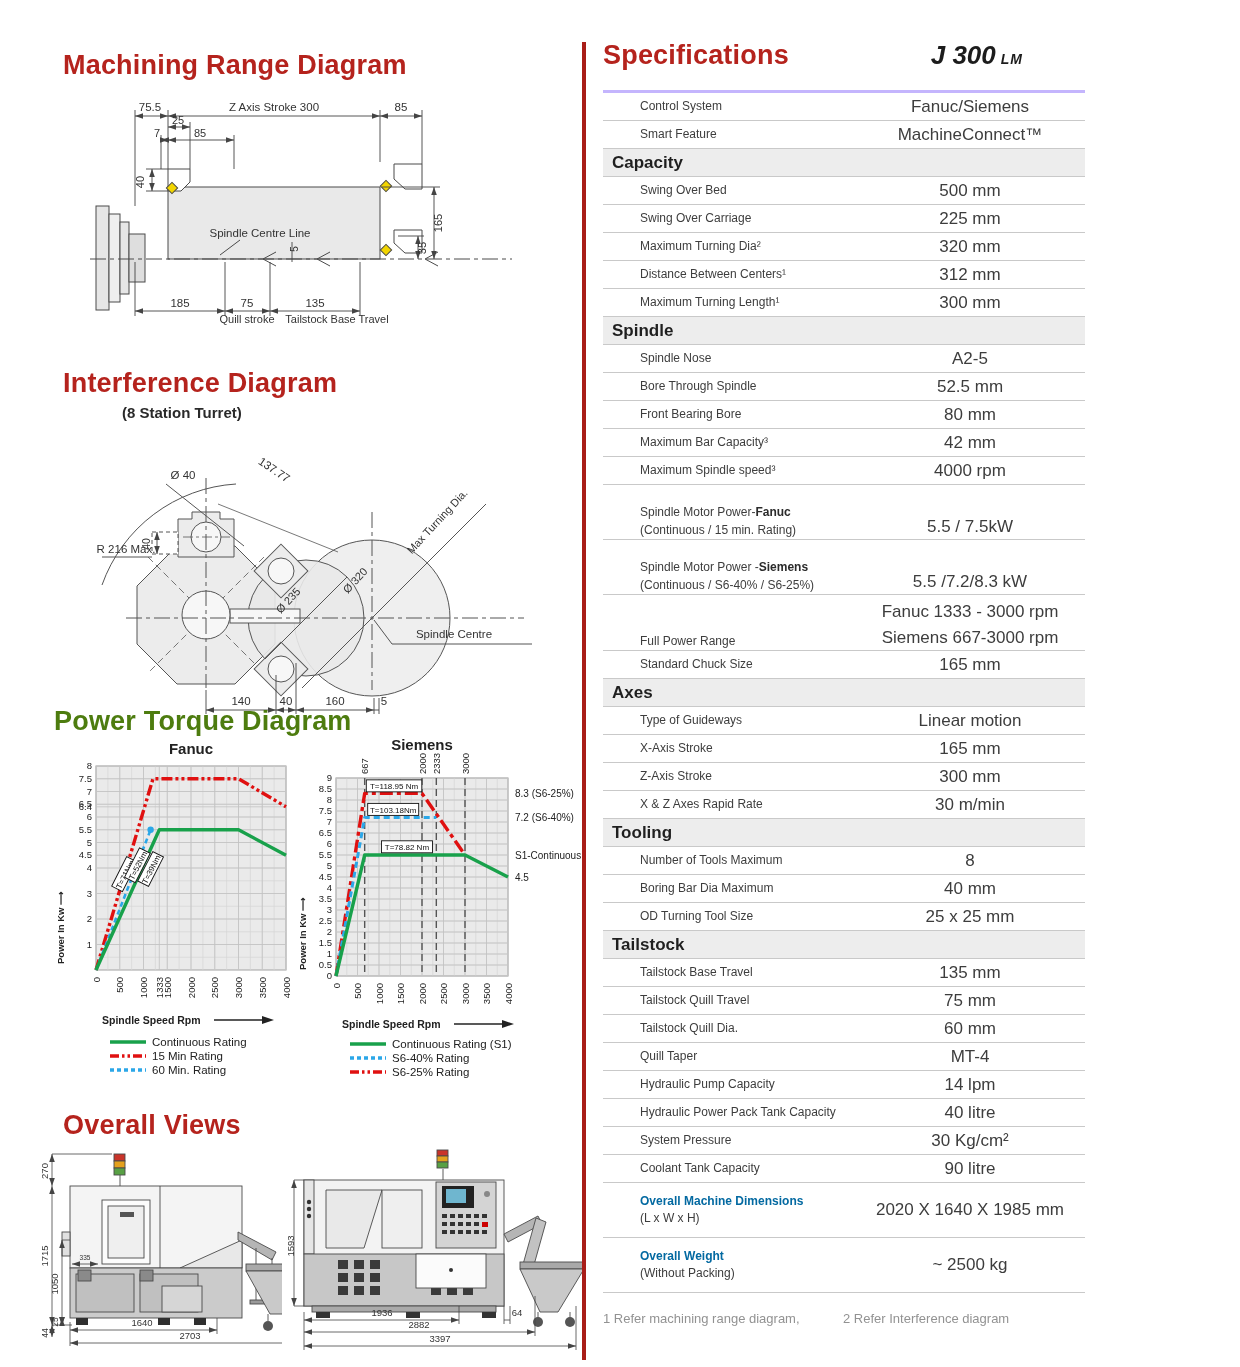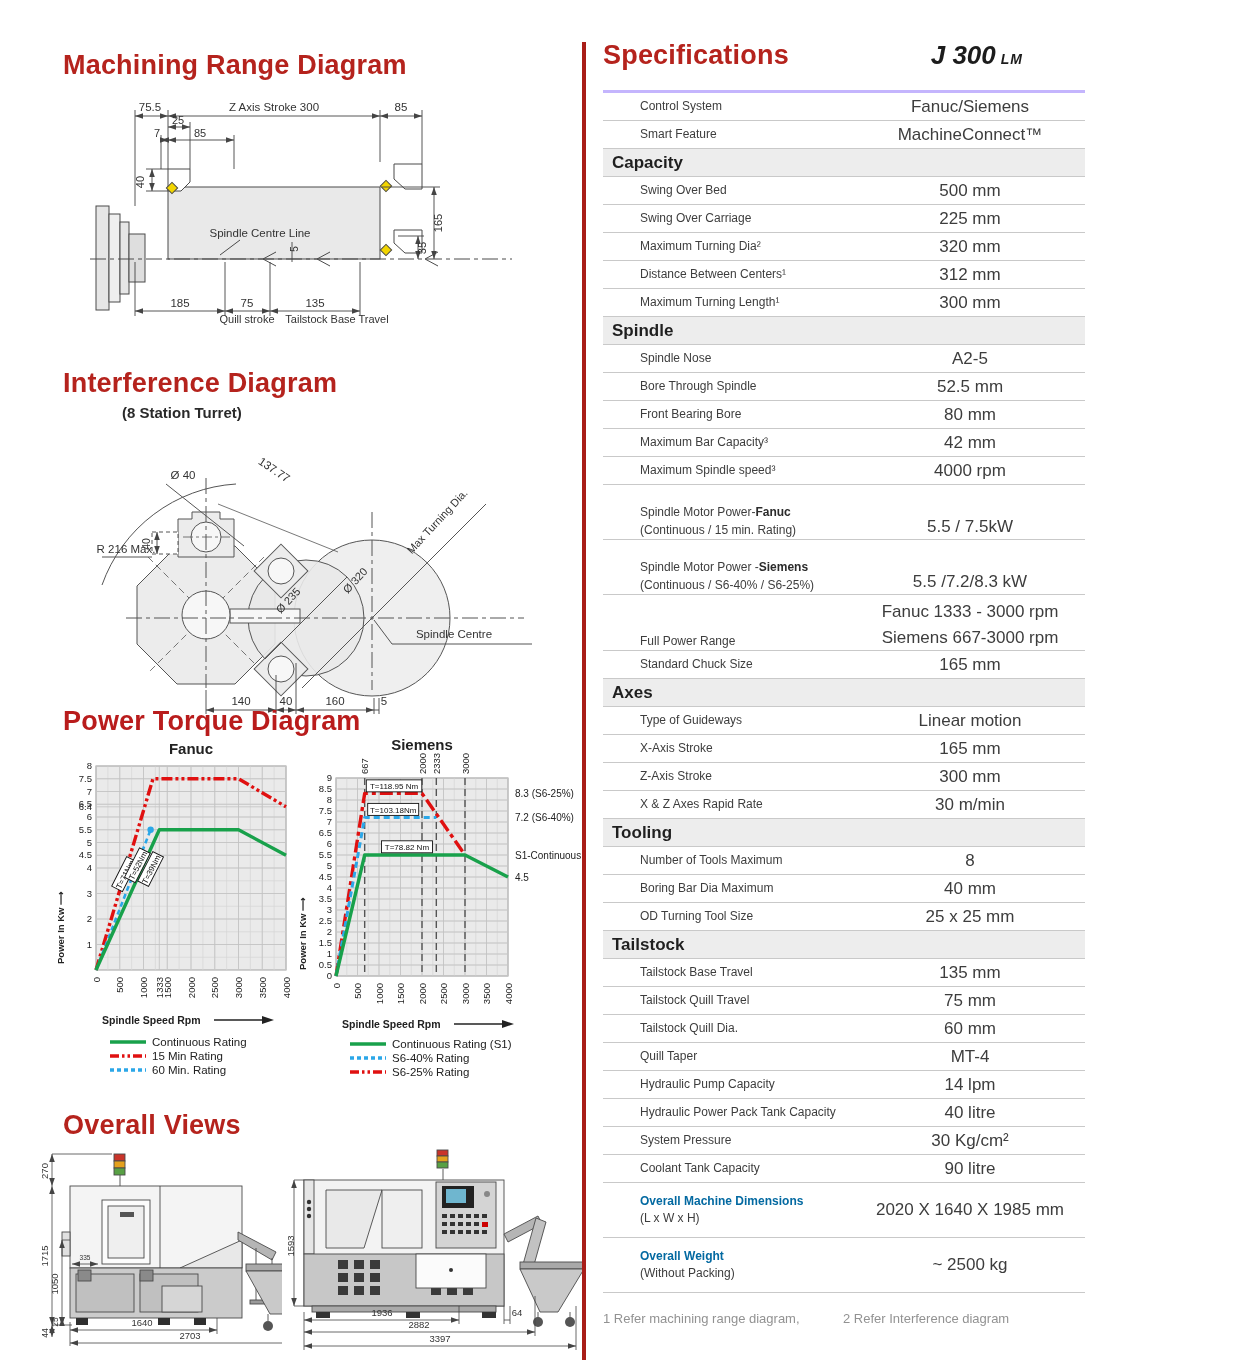--- a/index.html
+++ b/index.html
@@ -192,21 +192,21 @@
         <text x="318" y="163" font-size="11" text-anchor="middle" transform="rotate(-47 318 163)">Ø 320</text>
         <text x="400" y="104" font-size="11" text-anchor="middle" transform="rotate(-47 400 104)">Max Turning Dia.</text>
         <text x="414" y="218" font-size="11.5" text-anchor="middle">Spindle Centre</text>
         <text x="201" y="285" font-size="11.5" text-anchor="middle">140</text>
         <text x="246" y="285" font-size="11.5" text-anchor="middle">40</text>
         <text x="295" y="285" font-size="11.5" text-anchor="middle">160</text>
         <text x="344" y="285" font-size="11.5" text-anchor="middle">5</text>
       </g>
     </svg>
 
-  <div class="abs red-title" style="left: 63px; top: 706px; color: #b91c1c;">Power Torque Diagram</div>
+  <div class="abs red-title" style="left: 54px; top: 706px; color: #4d7c0f;">Power Torque Diagram</div>
   <svg id="chart-fanuc" class="abs" style="left:50px;top:740px;" width="252" height="345" viewBox="0 0 252 345">
       <rect x="46" y="26" width="190" height="204" fill="#eaeaea" stroke="#999" stroke-width="1"></rect>
       <line x1="46" y1="26" x2="46" y2="230" stroke="#d6d6d6" stroke-width="0.7"></line>
       <line x1="57.875" y1="26" x2="57.875" y2="230" stroke="#d6d6d6" stroke-width="0.7"></line>
       <line x1="69.75" y1="26" x2="69.75" y2="230" stroke="#d6d6d6" stroke-width="0.7"></line>
       <line x1="81.625" y1="26" x2="81.625" y2="230" stroke="#d6d6d6" stroke-width="0.7"></line>
       <line x1="93.5" y1="26" x2="93.5" y2="230" stroke="#d6d6d6" stroke-width="0.7"></line>
       <line x1="105.375" y1="26" x2="105.375" y2="230" stroke="#d6d6d6" stroke-width="0.7"></line>
       <line x1="117.25" y1="26" x2="117.25" y2="230" stroke="#d6d6d6" stroke-width="0.7"></line>
       <line x1="129.125" y1="26" x2="129.125" y2="230" stroke="#d6d6d6" stroke-width="0.7"></line>

